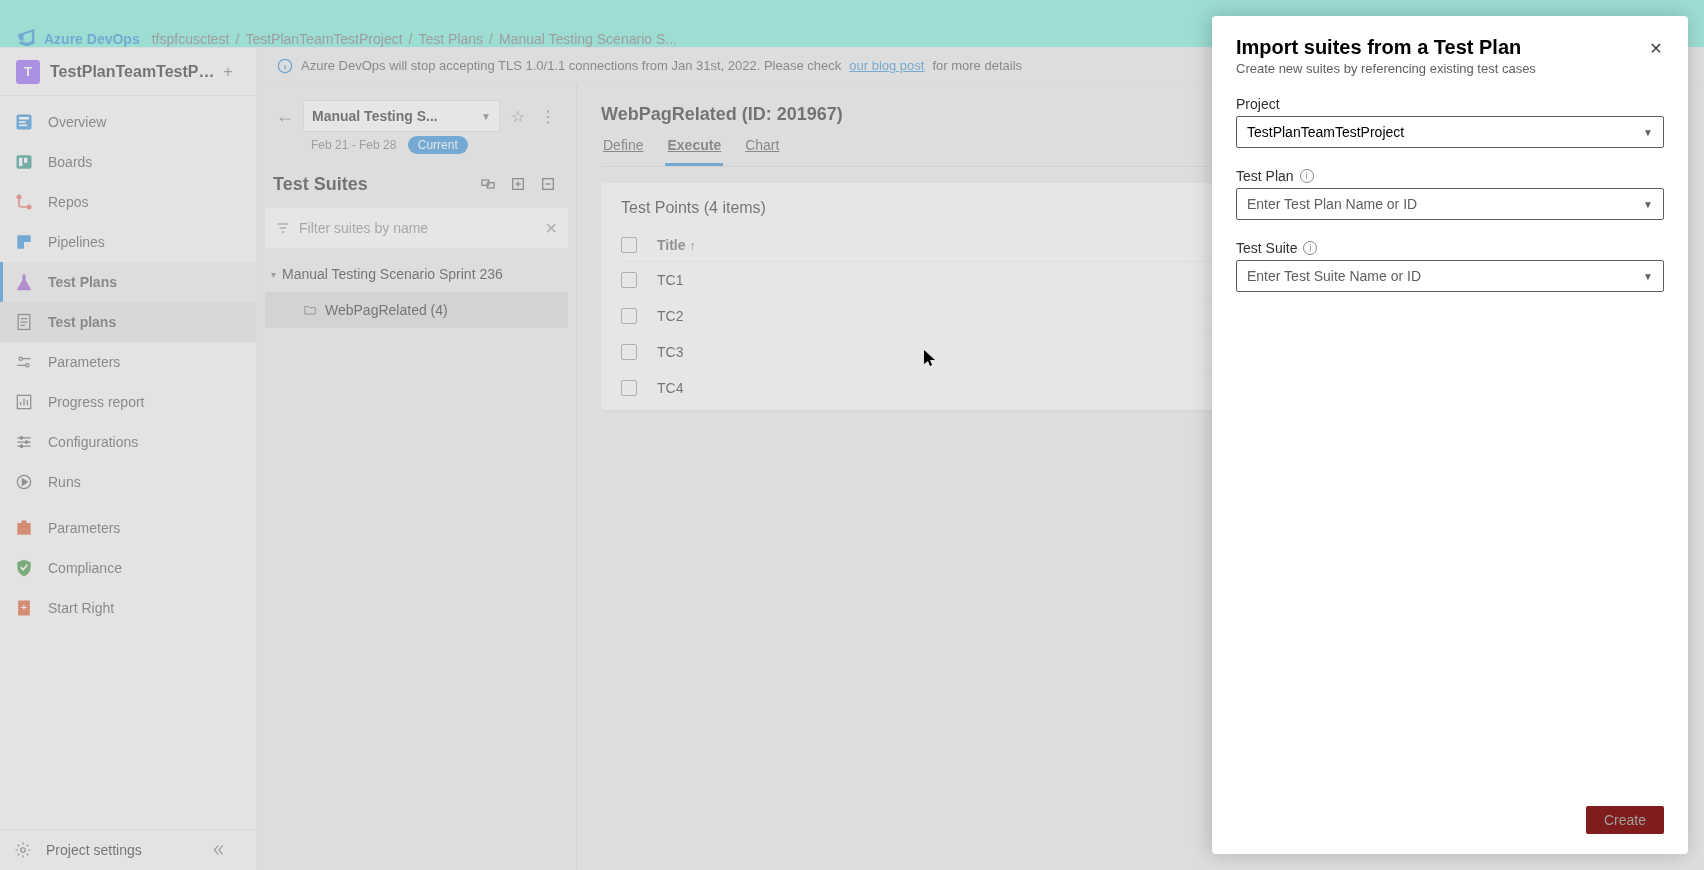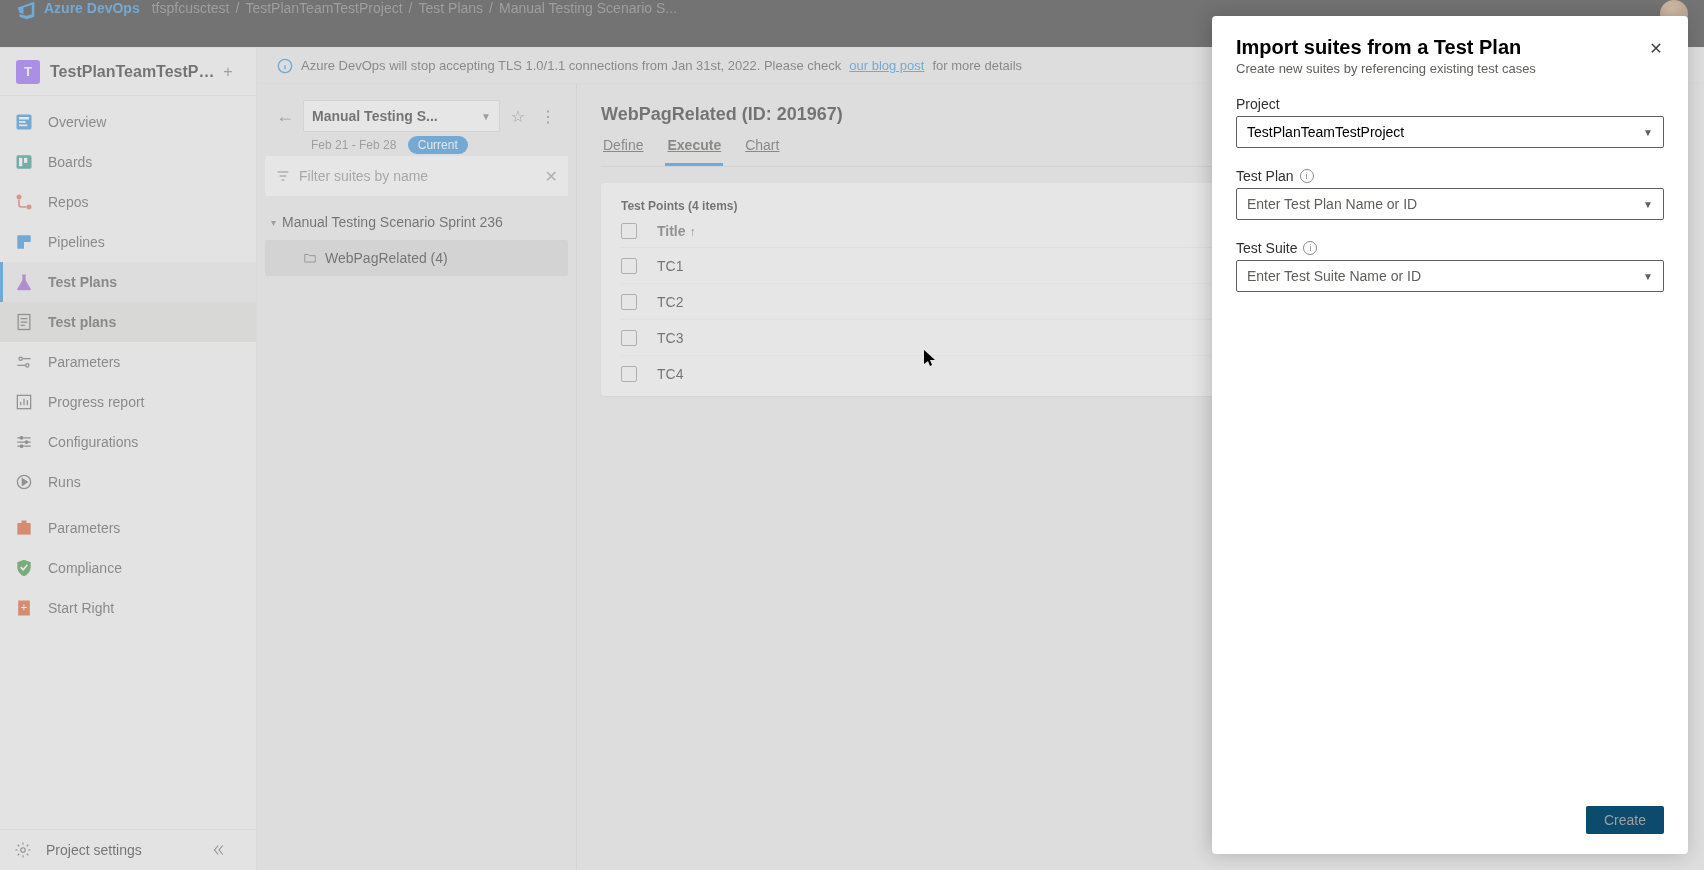--- a/index.html
+++ b/index.html
@@ -1,19 +1,19 @@
 <!DOCTYPE html>
 <html><head>
   <meta charset="utf-8">
   <style>
     * { margin: 0; padding: 0; box-sizing: border-box; font-family: 'Segoe UI', -apple-system, sans-serif; }
     body { background: #f8f8f8; height: 870px; width: 1704px; position: relative; overflow: hidden; }
     
     
-    .topbar { height: 48px; background: #000000; border-bottom: 1px solid #e5e5e5; display: flex; align-items: flex-start; padding: 0 16px; }
+    .topbar { height: 48px; background: #5eead4; border-bottom: 1px solid #e5e5e5; display: flex; align-items: flex-end; padding: 0 16px; }
     .logo { width: 20px; height: 20px; fill: #0078d4; margin-right: 8px; }
     .brand { color: #0078d4; font-weight: 600; font-size: 14px; cursor: pointer; }
     .breadcrumbs { display: flex; align-items: center; margin-left: 12px; font-size: 14px; color: #616161; }
     .breadcrumbs span, .breadcrumbs a { color: #616161; }
     .bc-sep { color: #999; padding: 0 6px; }
     .avatar { width: 28px; height: 28px; border-radius: 50%; background: radial-gradient(circle at 40% 35%, #d4a574, #8b5e3c); margin-left: auto; }
     
     
     .sidebar { position: absolute; left: 0; top: 48px; bottom: 0; width: 257px; background: #f8f8f8; border-right: 1px solid #e5e5e5; display: flex; flex-direction: column; }
     .project-row { display: flex; align-items: center; height: 48px; padding: 0 16px; border-bottom: 1px solid #e5e5e5; }
@@ -72,21 +72,21 @@
     .tree-child { display:flex; align-items:center; height:36px; padding-left:38px; cursor:pointer; background:#d6d6d6; gap:8px; border-radius:2px; }
     .folder-ic { width:14px; height:14px; }
     
     .right-pane { flex:1; padding: 20px 24px; }
     .rp-title { font-size: 18px; font-weight: 600; margin-bottom: 2px; }
     .tabs { display:flex; gap:20px; border-bottom: 1px solid #d6d6d6; margin-bottom: 16px; }
     .tab { padding: 10px 2px; font-size: 14px; cursor:pointer; color:#323130;text-decoration:underline; }
     .tab.sel { font-weight:600; border-bottom: 3px solid #0078d4; }
     
     .card { background:#fff; border-radius:4px; padding:16px 20px 4px; box-shadow: 0 1px 2px rgba(0,0,0,0.08); }
-    .card-title { font-size:12px; font-weight:700; margin-bottom:4px; }
+    .card-title { font-size:16px; font-weight:400; margin-bottom:14px; }
     .tp-head { display:grid; grid-template-columns: 36px 1fr 120px; padding:6px 0 8px; font-size:14px; color:#444; font-weight:600; border-bottom:1px solid #eee;}
     .tp-row { display:grid; grid-template-columns: 36px 1fr 120px; align-items:center; height:36px; border-bottom:1px solid #f3f3f3; font-size:14px; }
     .tp-row:last-child { border-bottom:none; }
     .chk { width:16px; height:16px; border:1px solid #888; border-radius:2px; cursor:pointer; }
     .out-col { display:flex; align-items:center; gap:8px; }
     .dot { width:10px; height:10px; border-radius:50%; background:#0078d4; }
     .sort-ic { font-size:12px; }
 
     
     .overlay-dim { position:absolute; inset:0; background: rgba(210,210,210,0.55); }
@@ -94,21 +94,21 @@
     .panel-title { font-size: 20px; font-weight:600; }
     .panel-sub { font-size: 13px; color:#605e5c; margin-top:2px; }
     .close-x { position:absolute; top:20px; right:20px; width:24px; height:24px; display:flex; align-items:center; justify-content:center; cursor:pointer; color:#444; font-size:16px; }
     .field { margin-top:20px; }
     .field-label { font-size: 14px; color:#323130; margin-bottom:4px; display:flex; align-items:center; gap:6px; }
     .info-dot { width:14px; height:14px; border:1px solid #888; border-radius:50%; display:inline-flex; align-items:center; justify-content:center; font-size:9px; color:#888; }
     .select { border:1px solid #605e5c; border-radius:2px; height:32px; display:flex; align-items:center; padding:0 10px; font-size:14px; }
     .select.placeholder { color:#605e5c; }
     .select .chev { margin-left:auto; }
     .panel-footer { margin-top:auto; display:flex; justify-content:flex-end; }
-    .btn-create { background:#0c4a6e; color:#a19f9d; border:none; padding: 6px 18px; border-radius:2px; font-size:14px; }
+    .btn-create { background:#7f1d1d; color:#a19f9d; border:none; padding: 6px 18px; border-radius:2px; font-size:14px; }
     
     .cursor { position:absolute; width:12px; height:18px; pointer-events:none; }
   </style>
 </head>
 <body>
 
 <div class="topbar">
   <svg class="logo" viewBox="0 0 24 24">
       <path d="M2 9 L11 6 L22 2 L22 20 L13 23 L4 20 L4 17 L13 19 L19 17 L19 6 L9 9 L9 17 L4 15 Z"></path>
     </svg>
@@ -268,20 +268,43 @@
           <span class="plan-drop-name">Manual Testing S...</span>
           <span class="chev">▼</span>
         </div>
         <div class="star-btn">☆</div>
         <div class="more-btn">⋮</div>
       </div>
       <div class="date-row">
         <span>Feb 21 - Feb 28</span>
         <span class="pill">Current</span>
       </div>
+      <div class="ts-head">
+        <h2>Test Suites</h2>
+        <div class="ts-actions">
+          <div class="ic-btn">
+              <svg width="16" height="16" viewBox="0 0 24 24" fill="none" stroke="#444" stroke-width="2">
+                <rect x="3" y="6" width="10" height="8"></rect>
+                <rect x="11" y="10" width="10" height="8"></rect>
+              </svg>
+            </div>
+          <div class="ic-btn">
+              <svg width="16" height="16" viewBox="0 0 24 24" fill="none" stroke="#444" stroke-width="2">
+                <rect x="4" y="4" width="16" height="16"></rect>
+                <path d="M12 8 L12 16 M8 12 L16 12"></path>
+              </svg>
+            </div>
+          <div class="ic-btn">
+              <svg width="16" height="16" viewBox="0 0 24 24" fill="none" stroke="#444" stroke-width="2">
+                <rect x="4" y="4" width="16" height="16"></rect>
+                <path d="M8 12 L16 12"></path>
+              </svg>
+            </div>
+        </div>
+      </div>
       <div class="filter-box">
         <svg viewBox="0 0 24 24" fill="none" stroke="currentColor" stroke-width="2">
             <path d="M4 6 L20 6 M7 12 L17 12 M10 18 L14 18"></path>
           </svg>
         <input placeholder="Filter suites by name" style="">
         <span class="clear-x">✕</span>
       </div>
       <div class="tree">
         <div class="tree-root">
           <span class="tree-caret">▾</span>

